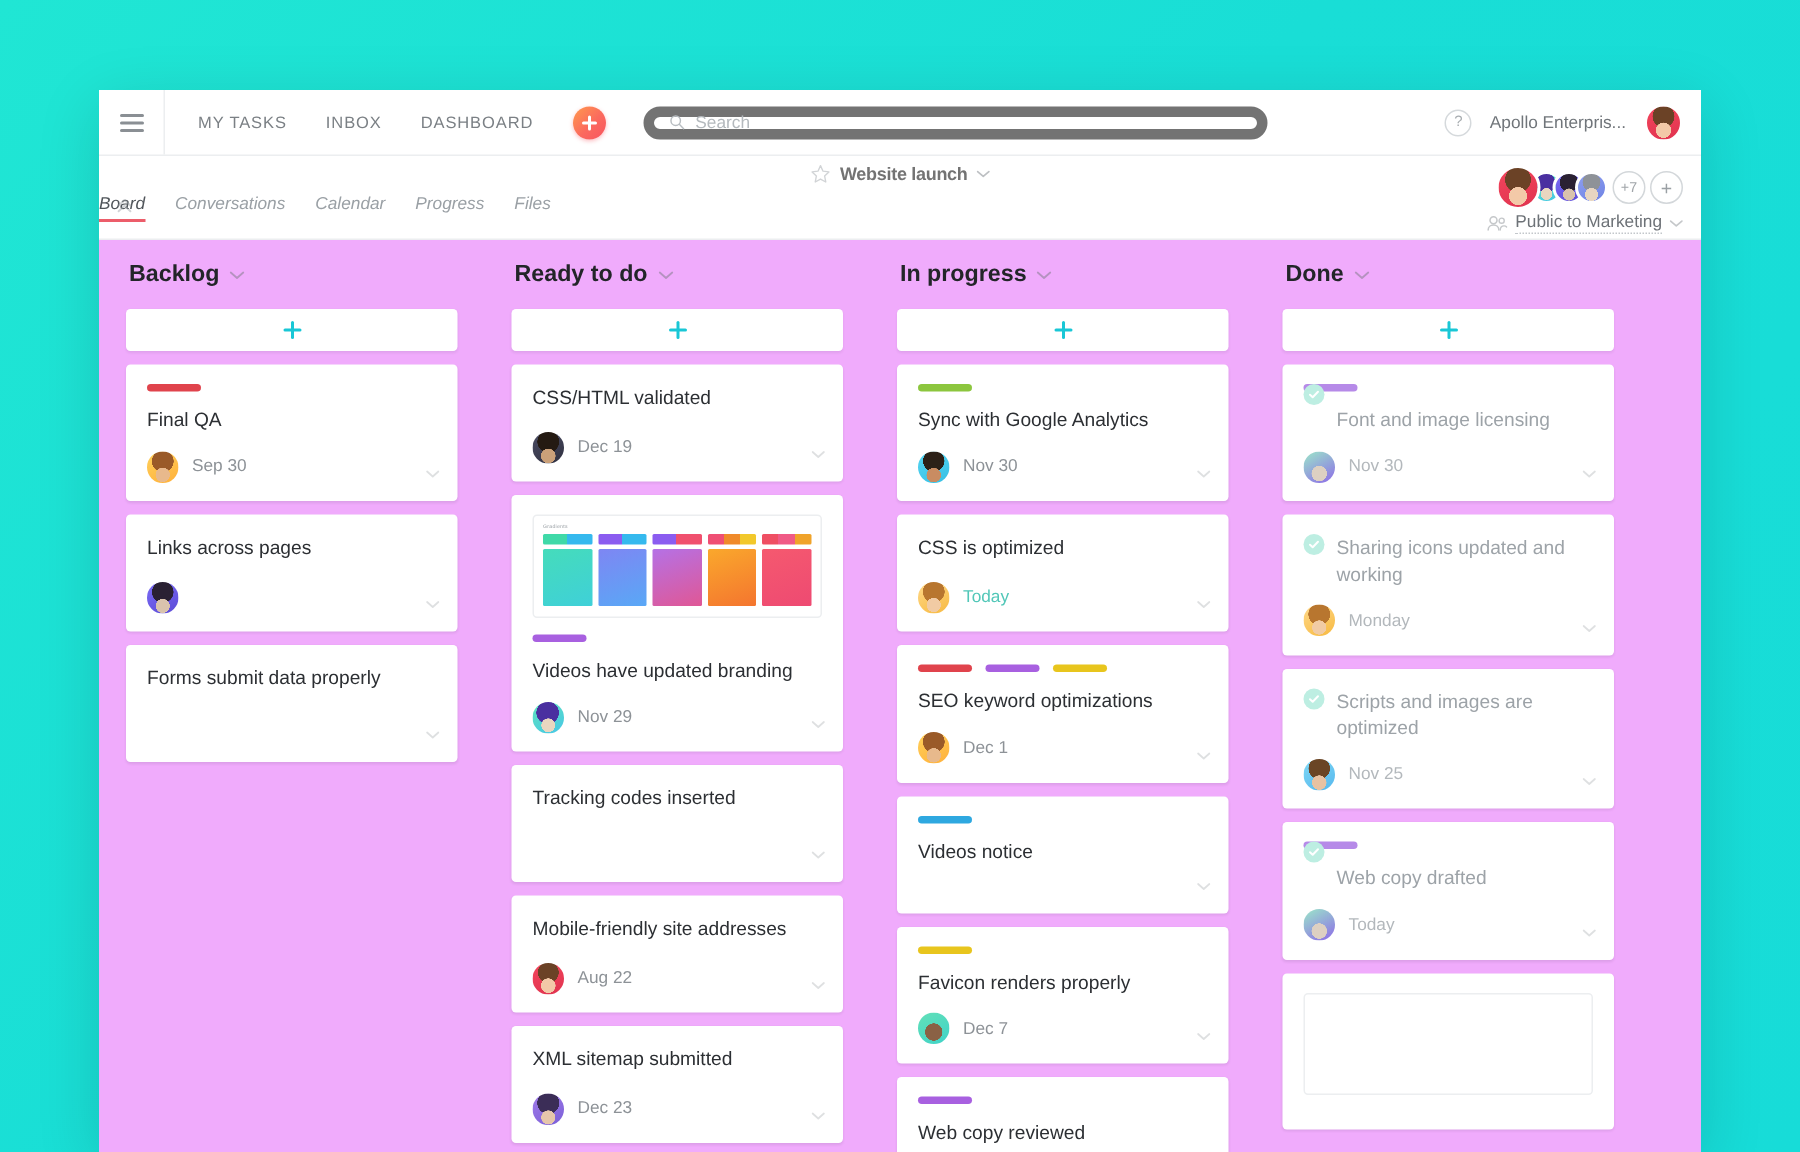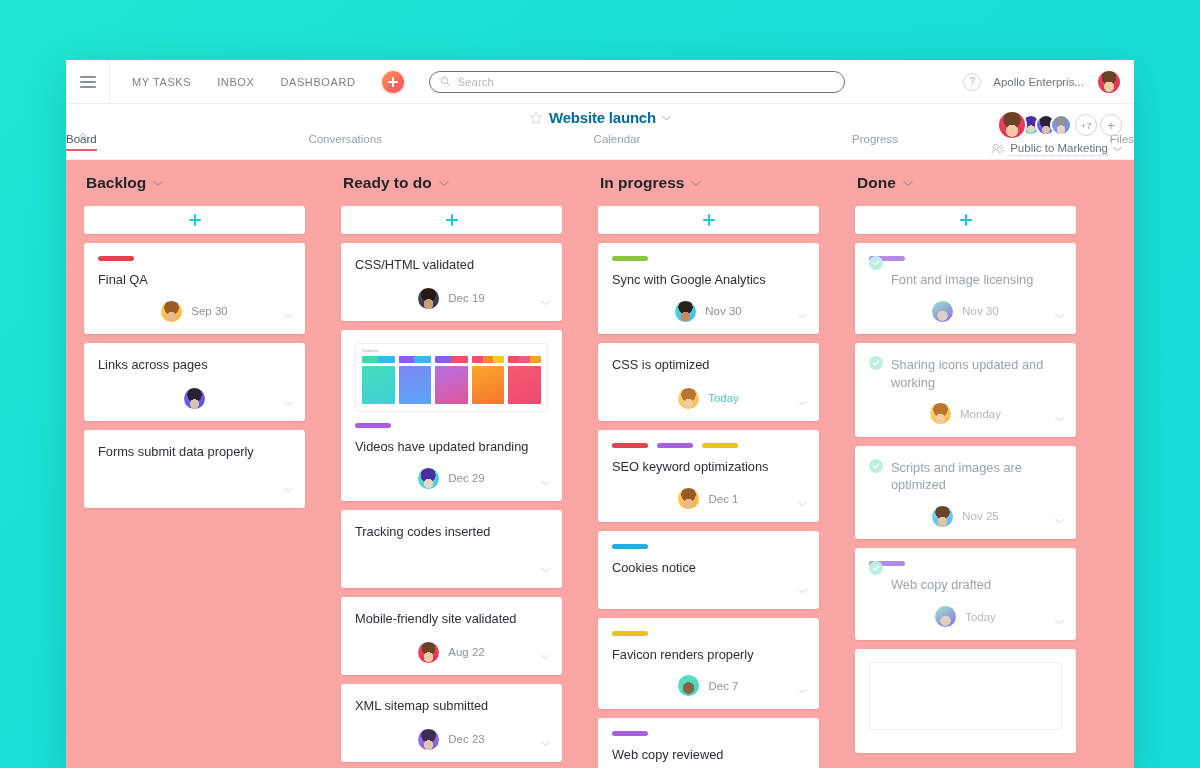--- a/index.html
+++ b/index.html
@@ -45,21 +45,21 @@
     margin-left: 26px; position: relative; cursor: pointer;
     box-shadow: 0 1px 3px rgba(248,84,95,0.4);
   }
   .plus-btn::before, .plus-btn::after {
     content: ""; position: absolute; background: #fff; border-radius: 1px;
   }
   .plus-btn::before { width: 10px; height: 2px; left: 6px; top: 10px; }
   .plus-btn::after { width: 2px; height: 10px; left: 10px; top: 6px; }
   .search-wrap {
     margin-left: 25px; width: 416px; height: 22px;
-    border: 1px solid #737373; border-radius: 12px;
+    border: 7px solid #737373; border-radius: 12px;
     display: flex; align-items: center; padding: 0 10px; cursor: text;
   }
   .search-icon { width: 11px; height: 11px; margin-right: 7px; flex: 0 0 11px; }
   .search-input {
     border: 0; outline: 0; font-size: 11.5px; color: #666b70;
     font-family: inherit; background: transparent; width: 100%;
   }
   .search-input::placeholder { color: #b4b9bd; }
   .topbar-right { margin-left: auto; display: flex; align-items: center; padding-right: 12px; gap: 12px; }
   .help-btn {
@@ -96,23 +96,23 @@
   }
   .collapse-arrow {
     position: absolute; left: 10px; top: 26px; width: 14px; height: 14px;
     cursor: pointer; opacity: .45;
   }
   .title-block { text-align: center; padding-top: 5px; }
   .proj-title-row {
     display: flex; align-items: center; justify-content: center; gap: 6px;
   }
   .star-icon { width: 14px; height: 14px; opacity: .45; }
-  .proj-title { font-size: 15px; font-weight: bold; color: #0369a1; letter-spacing: -0.2px; }
+  .proj-title { font-size: 12px; font-weight: bold; color: #737373; letter-spacing: -0.2px; }
   .caret { width: 9px; height: 6px; opacity: .5; }
-  .tabs { display: flex; justify-content: space-between; gap: 20px; margin-top: 7px; }
+  .tabs { display: flex; justify-content: flex-start; gap: 20px; margin-top: 7px; font-style: italic; }
   .tab {
     font-size: 11.5px; color: #9aa0a5; cursor: pointer; padding-bottom: 4px;
     border-bottom: 2px solid transparent;
   }
   .tab.active { color: #50555a; border-bottom-color: #ec5d6a; }
   .members {
     position: absolute; right: 12px; top: 6px; display: flex; align-items: center;
   }
   .members .avatar { margin-left: -7px; }
   .m-lg { width: 30px; height: 30px; border: 2px solid #fff; margin-left: 0 !important; z-index: 5; }
@@ -127,21 +127,21 @@
     position: absolute; right: 12px; top: 38px; display: flex; align-items: center;
     gap: 5px; cursor: pointer;
   }
   .privacy-label {
     font-size: 11.5px; color: #6d7277; border-bottom: 1px dotted #c3c7cb; padding-bottom: 1px;
   }
   .people-icon { width: 14px; height: 12px; opacity: .5; }
 
   
   .board {
-    flex: 1 1 auto; background: #fca5a5; display: flex; gap: 0;
+    flex: 1 1 auto; background: #f0abfc; display: flex; gap: 0;
     padding: 14px 0 0 0; overflow: hidden;
   }
   .column { width: 257px; flex: 0 0 257px; padding: 0 18px; overflow: hidden; }
   .col-head { display: flex; align-items: center; gap: 7px; margin-bottom: 14px; padding-left: 2px; }
   .col-title { font-size: 15.5px; font-weight: bold; color: #232529; }
   .add-card {
     height: 28px; background: #fff; border-radius: 3px; display: flex;
     align-items: center; justify-content: center; cursor: pointer;
     box-shadow: 0 1px 2px rgba(16,22,26,0.07); margin-bottom: 9px;
   }
@@ -165,21 +165,21 @@
   .card-title {
     font-size: 12.8px; color: #2c2f33; line-height: 1.35; margin-bottom: auto;
     padding-bottom: 12px;
   }
   .card.done .card-title { color: #9da3a8; padding-left: 22px; }
   .check-circle {
     position: absolute; left: 14px; width: 14px; height: 14px; border-radius: 50%;
     background: #bdeee2; display: flex; align-items: center; justify-content: center;
   }
   .check-circle svg { width: 8px; height: 8px; }
-  .card-foot { display: flex; align-items: center; gap: 9px; min-height: 22px; justify-content: center; }
+  .card-foot { display: flex; align-items: center; gap: 9px; min-height: 22px; }
   .av-card { width: 21px; height: 21px; }
   .due { font-size: 11.5px; color: #8d9297; }
   .due.today { color: #52c7b8; }
   .card.done .due { color: #b3b8bc; }
   .card-caret {
     position: absolute; right: 12px; bottom: 15px; width: 9px; height: 6px; opacity: .28;
   }
 
   
   .attach {
@@ -364,35 +364,35 @@
                 </div>
               </div>
             </div>
           </div>
           <div class="tags">
             <span class="tag" style="background:#a860e0"></span>
           </div>
           <div class="card-title">Videos have updated branding</div>
           <div class="card-foot">
             <div class="avatar av-card p-teal"></div>
-            <span class="due">Dec 29</span>
+            <span class="due">Nov 29</span>
           </div>
           <svg class="card-caret" viewBox="0 0 12 8">
             <polyline points="1,1.8 6,6.2 11,1.8" fill="none" stroke="#8d9297" stroke-width="1.6" stroke-linecap="round" stroke-linejoin="round"></polyline>
           </svg>
         </div>
         <div class="card">
           <div class="card-title">Tracking codes inserted</div>
           <div class="card-foot"></div>
           <svg class="card-caret" viewBox="0 0 12 8">
             <polyline points="1,1.8 6,6.2 11,1.8" fill="none" stroke="#8d9297" stroke-width="1.6" stroke-linecap="round" stroke-linejoin="round"></polyline>
           </svg>
         </div>
         <div class="card">
-          <div class="card-title">Mobile-friendly site validated</div>
+          <div class="card-title">Mobile-friendly site addresses</div>
           <div class="card-foot">
             <div class="avatar av-card p-red"></div>
             <span class="due">Aug 22</span>
           </div>
           <svg class="card-caret" viewBox="0 0 12 8">
             <polyline points="1,1.8 6,6.2 11,1.8" fill="none" stroke="#8d9297" stroke-width="1.6" stroke-linecap="round" stroke-linejoin="round"></polyline>
           </svg>
         </div>
         <div class="card">
           <div class="card-title">XML sitemap submitted</div>
@@ -450,21 +450,21 @@
             <span class="due">Dec 1</span>
           </div>
           <svg class="card-caret" viewBox="0 0 12 8">
             <polyline points="1,1.8 6,6.2 11,1.8" fill="none" stroke="#8d9297" stroke-width="1.6" stroke-linecap="round" stroke-linejoin="round"></polyline>
           </svg>
         </div>
         <div class="card">
           <div class="tags">
             <span class="tag" style="background:#2ea8e0"></span>
           </div>
-          <div class="card-title">Cookies notice</div>
+          <div class="card-title">Videos notice</div>
           <svg class="card-caret" viewBox="0 0 12 8">
             <polyline points="1,1.8 6,6.2 11,1.8" fill="none" stroke="#8d9297" stroke-width="1.6" stroke-linecap="round" stroke-linejoin="round"></polyline>
           </svg>
         </div>
         <div class="card">
           <div class="tags">
             <span class="tag" style="background:#e8c51d"></span>
           </div>
           <div class="card-title">Favicon renders properly</div>
           <div class="card-foot">

